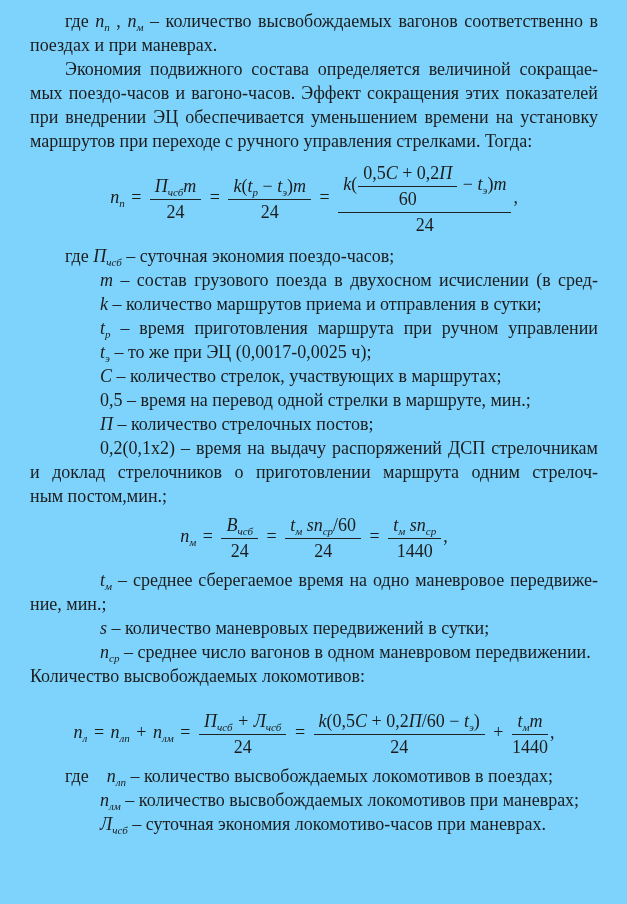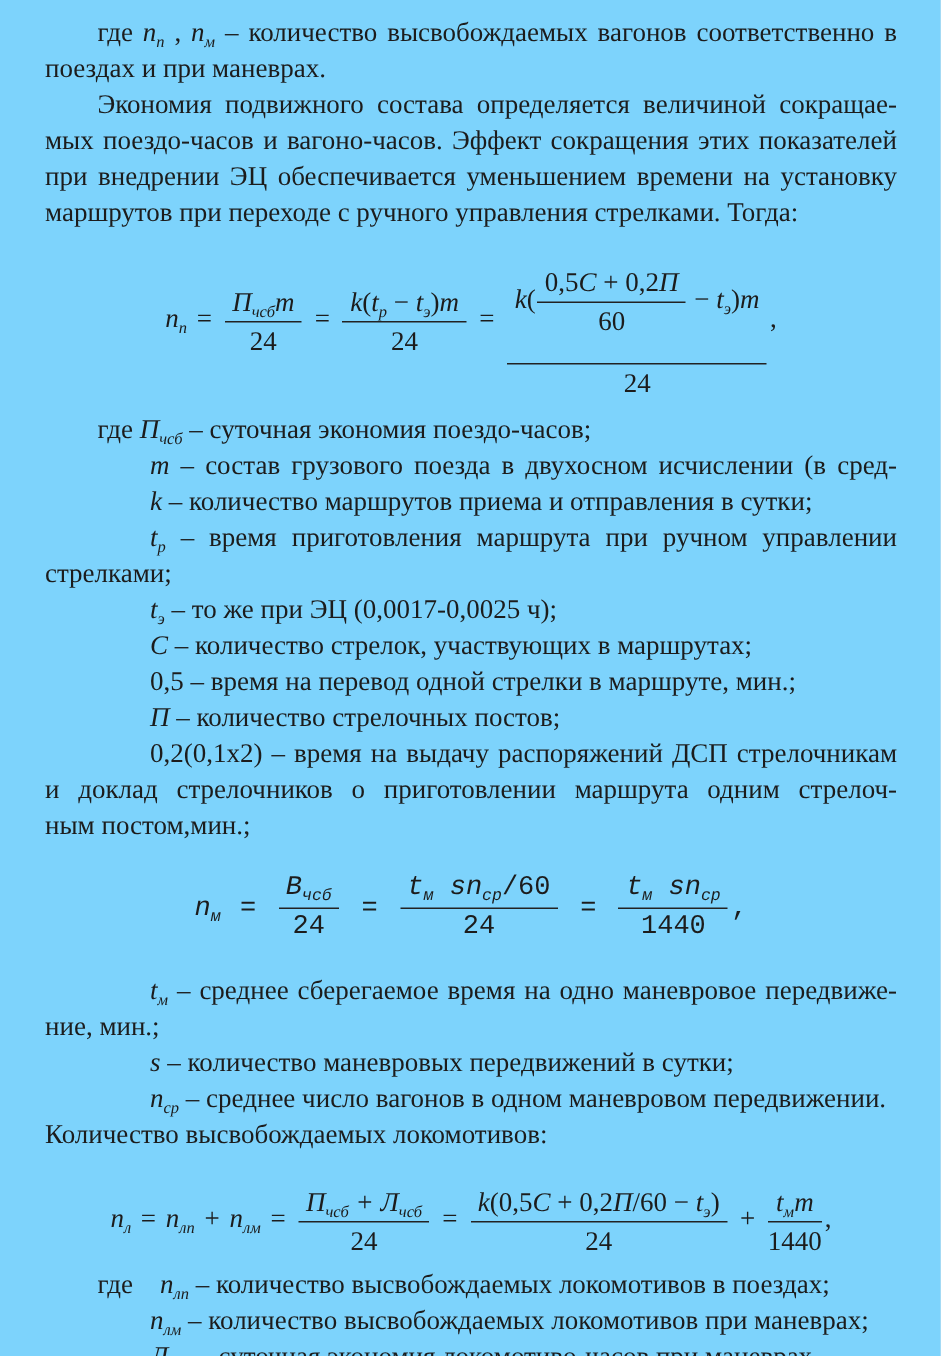--- a/index.html
+++ b/index.html
@@ -17,26 +17,26 @@
   }
   .line { min-height: 24px; }
   .just { text-align: justify; text-align-last: justify; }
   .ind1 { padding-left: 35px; }
   .ind2 { padding-left: 70px; }
   .v { font-style: italic; }
   sub { font-style: italic; font-size: 11px; line-height: 0; vertical-align: -4px; }
   .sp { display: inline-block; width: 18px; }
   .formula { text-align: center; white-space: nowrap; }
   .f1 { margin: 9px 0 8px; }
-  .f2 { margin: 19px 0; font-family: Liberation Mono, monospace; }
+  .f2 { margin: 6px 0; }
   .f3 { margin: 22px 0 6px; }
   .frac { display: inline-block; vertical-align: middle; text-align: center; margin: 0 2px; line-height: 22px; }
   .frac .num { display: block; border-bottom: 1.2px solid #222; padding: 0 5px 2px; }
   .frac .den { display: block; padding-top: 1px; }
-  .frac .frac { margin: 15px 1px; }
+  .frac .frac { margin: 0 1px; }
   .op { margin: 0 2px; }
 </style>
 </head>
 <body>
 
 <div class="page">
 
   <div class="line just ind1"><span>где </span><span class="v">n</span><sub>п</sub><span> , </span><span class="v">n</span><sub>м</sub><span> – количество высвобождаемых вагонов соответственно в</span></div>
   <div class="line">поездах и при маневрах.</div>
 
@@ -44,21 +44,20 @@
   <div class="line just">мых поездо-часов и вагоно-часов. Эффект сокращения этих показателей</div>
   <div class="line just">при внедрении ЭЦ обеспечивается уменьшением времени на установку</div>
   <div class="line">маршрутов при переходе с ручного управления стрелками. Тогда:</div>
 
   <div class="formula f1"><span class="v">n</span><sub>п</sub><span class="op"> = </span><span class="frac"><span class="num"><span class="v">П</span><sub>чсб</sub><span class="v">m</span></span><span class="den">24</span></span><span class="op"> = </span><span class="frac"><span class="num"><span class="v">k</span><span>(</span><span class="v">t</span><sub>р</sub><span> − </span><span class="v">t</span><sub>э</sub><span>)</span><span class="v">m</span></span><span class="den">24</span></span><span class="op"> = </span><span class="frac"><span class="num"><span class="v">k</span><span>(</span><span class="frac"><span class="num"><span>0,5</span><span class="v">С</span><span> + 0,2</span><span class="v">П</span></span><span class="den">60</span></span><span> − </span><span class="v">t</span><sub>э</sub><span>)</span><span class="v">m</span></span><span class="den">24</span></span><span>,</span></div>
 
   <div class="line ind1"><span>где </span><span class="v">П</span><sub>чсб</sub><span> –  суточная экономия поездо-часов;</span></div>
   <div class="line just ind2"><span class="v">m</span><span> – состав грузового поезда в двухосном исчислении (в сред-</span></div>
   <div class="line ind2"><span class="v">k</span><span> – количество маршрутов приема и отправления в сутки;</span></div>
   <div class="line just ind2"><span class="v">t</span><sub>р</sub><span> – время приготовления маршрута при ручном управлении</span></div>
-  <div class="line">стрелками;</div>
   <div class="line ind2"><span class="v">t</span><sub>э</sub><span> – то же при ЭЦ (0,0017-0,0025 ч);</span></div>
   <div class="line ind2"><span class="v">С</span><span> – количество стрелок, участвующих в маршрутах;</span></div>
   <div class="line ind2">0,5 – время на перевод одной стрелки в маршруте, мин.;</div>
   <div class="line ind2"><span class="v">П</span><span> – количество стрелочных постов;</span></div>
   <div class="line just ind2">0,2(0,1х2) – время на выдачу распоряжений ДСП стрелочникам</div>
   <div class="line just">и доклад стрелочников о приготовлении маршрута одним стрелоч-</div>
   <div class="line">ным постом,мин.;</div>
 
   <div class="formula f2"><span class="v">n</span><sub>м</sub><span class="op"> = </span><span class="frac"><span class="num"><span class="v">В</span><sub>чсб</sub></span><span class="den">24</span></span><span class="op"> = </span><span class="frac"><span class="num"><span class="v">t</span><sub>м</sub><span class="v"> sn</span><sub>ср</sub><span>/60</span></span><span class="den">24</span></span><span class="op"> = </span><span class="frac"><span class="num"><span class="v">t</span><sub>м</sub><span class="v"> sn</span><sub>ср</sub></span><span class="den">1440</span></span><span>,</span></div>
 

